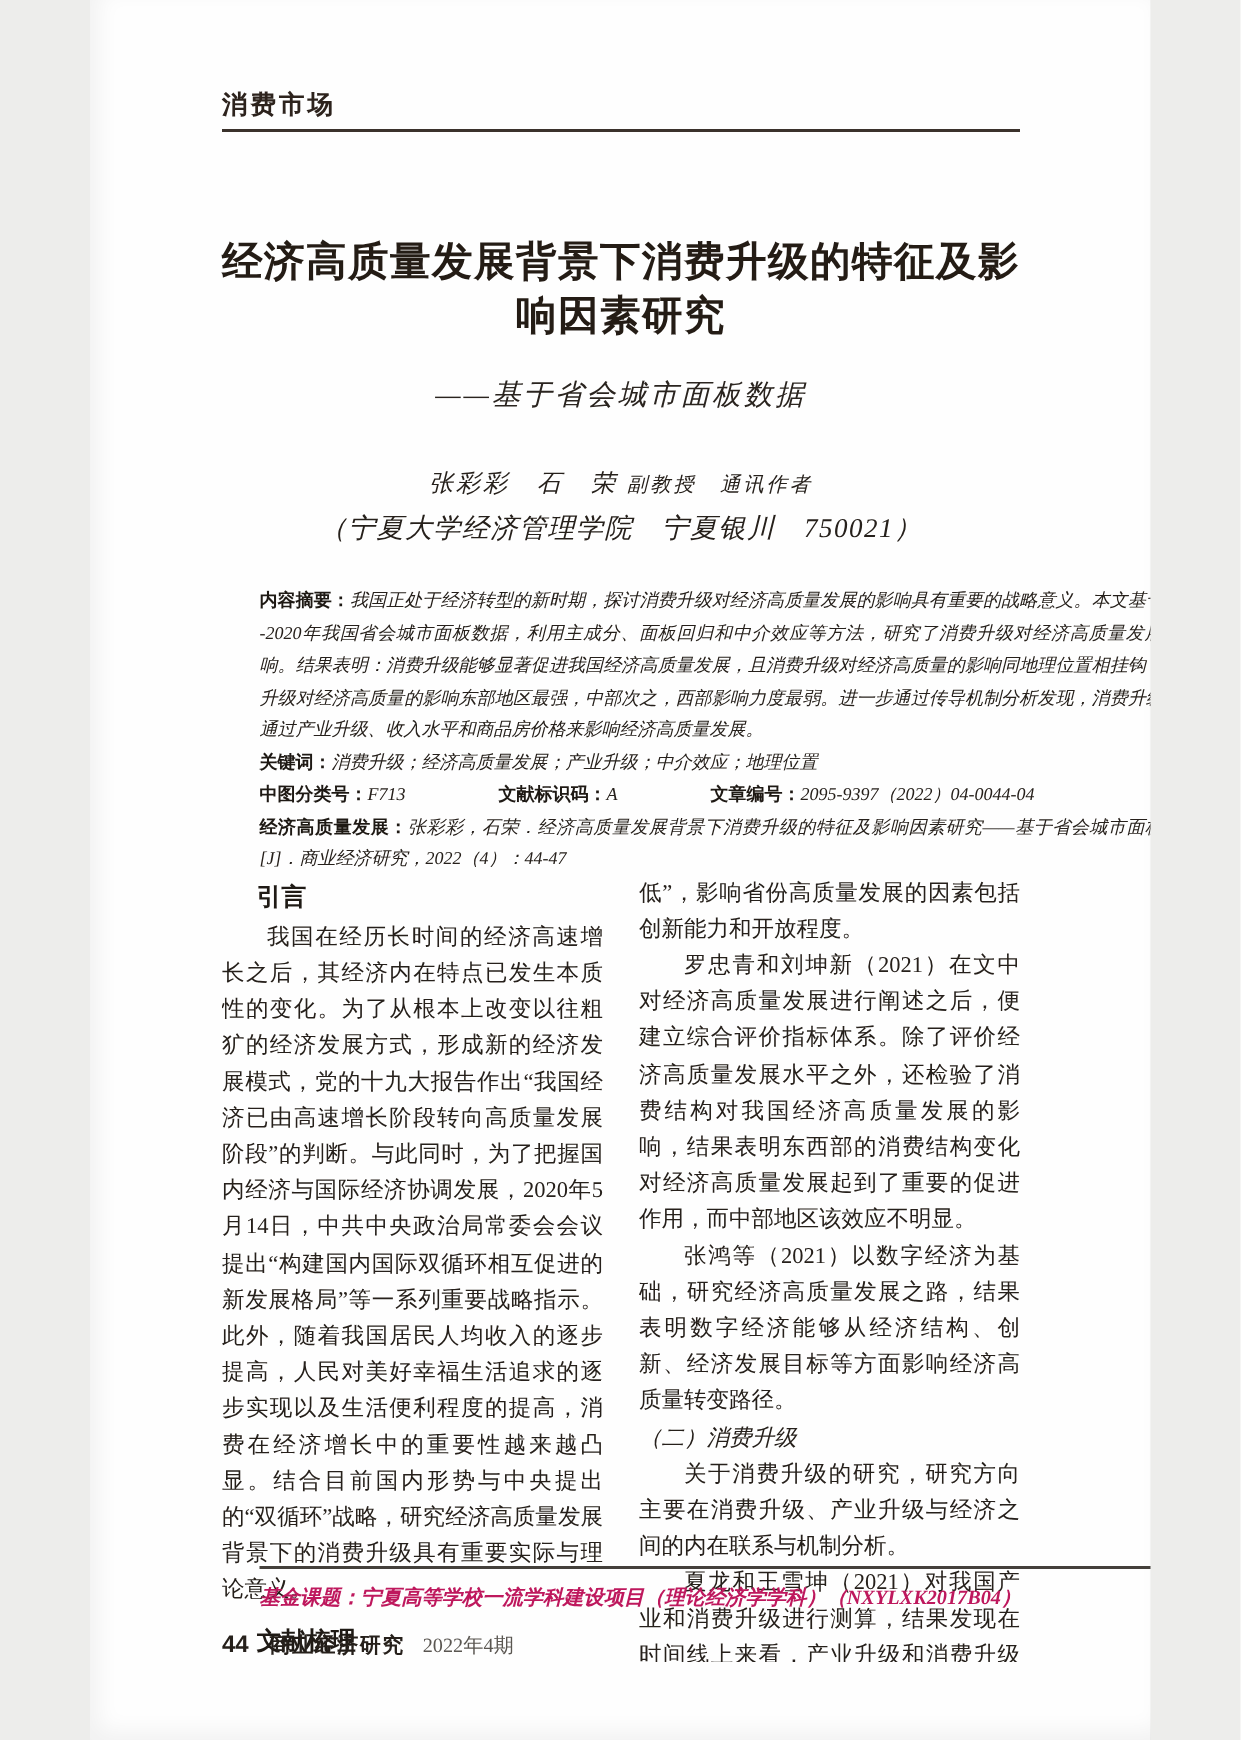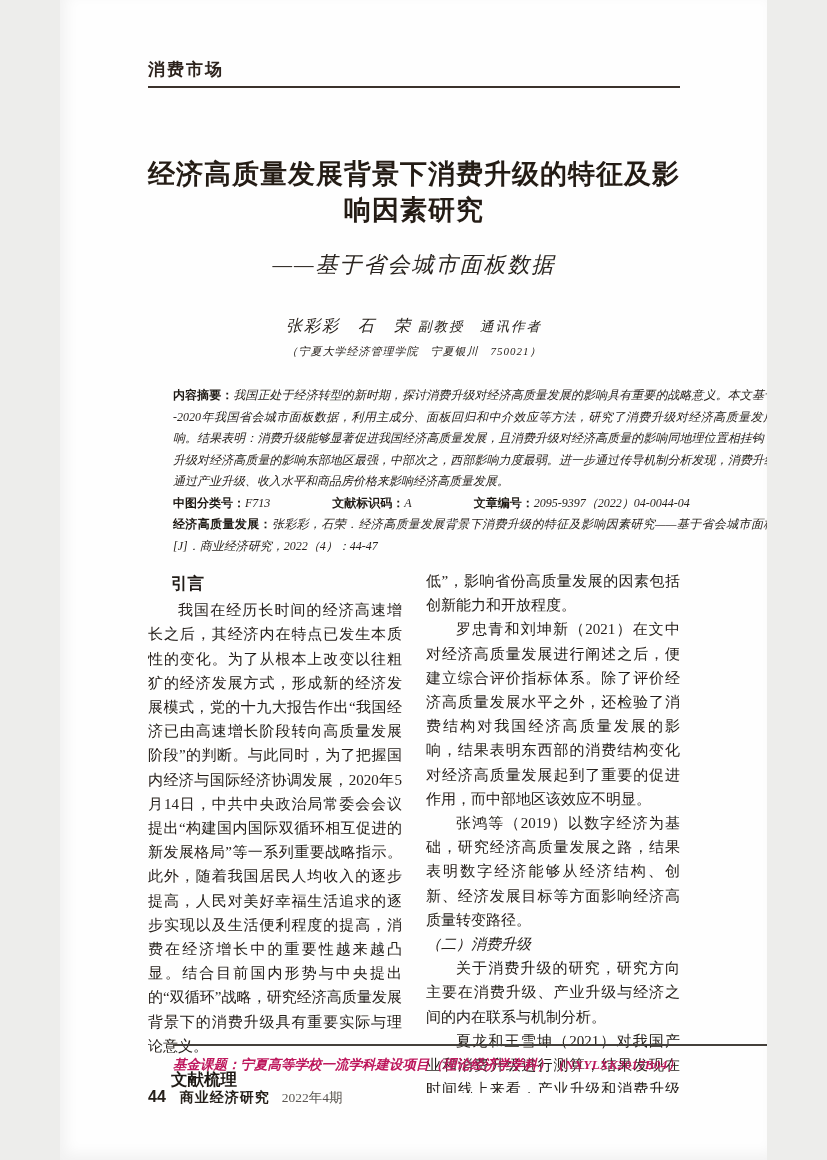--- a/index.html
+++ b/index.html
@@ -41,37 +41,37 @@
     font-weight: bold;
     font-size: 27px;
     letter-spacing: 1px;
     color: #241c15;
   }
   .title-sub {
     margin: 22px 0 0 0;
     text-align: center;
     font-style: italic;
     font-weight: normal;
-    font-size: 22px;
+    font-size: 19px;
     letter-spacing: 2px;
     color: #2a241f;
   }
   .authors {
     margin-top: 36px;
     text-align: center;
     font-style: italic;
     font-size: 16px;
     letter-spacing: 2px;
   }
   .authors .roles { font-size: 13.5px; letter-spacing: 2px; }
   .affiliation {
     margin-top: 7px;
     text-align: center;
     font-style: italic;
-    font-size: 11px;
+    font-size: 18px;
     letter-spacing: 1px;
   }
   
   .abstract {
     margin: 26px 0 0 25px;
     width: 627px;
     font-size: 12px;
     line-height: 21.5px;
     text-align: justify;
     word-break: break-all;
@@ -84,21 +84,21 @@
     color: #1e1914;
   }
   .kai { font-style: italic; }
   .meta-row { display: flex; gap: 0; }
   .meta-row .meta-item { flex: 0 0 auto; }
   .meta-row .meta-item + .meta-item { margin-left: 62px; }
   
   .columns {
     display: flex;
     gap: 24px;
-    margin-top: 12px;
+    margin-top: 0;
     height: 524px;
     overflow: hidden;
   }
   .col {
     width: 314px;
     font-size: 15px;
     line-height: 24.2px;
     text-align: justify;
     word-break: break-all;
   }
@@ -172,41 +172,42 @@
   <h2 class="title-sub">——基于省会城市面板数据</h2>
 
   <div class="authors">
     <span>张彩彩　石　荣</span>
     <span class="roles">副教授　通讯作者</span>
   </div>
   <div class="affiliation">（宁夏大学经济管理学院　宁夏银川　750021）</div>
 
   <section class="abstract">
     <p><b>内容摘要：</b><span class="kai">我国正处于经济转型的新时期，探讨消费升级对经济高质量发展的影响具有重要的战略意义。本文基于2015-2020年我国省会城市面板数据，利用主成分、面板回归和中介效应等方法，研究了消费升级对经济高质量发展的影响。结果表明：消费升级能够显著促进我国经济高质量发展，且消费升级对经济高质量的影响同地理位置相挂钩，消费升级对经济高质量的影响东部地区最强，中部次之，西部影响力度最弱。进一步通过传导机制分析发现，消费升级能够通过产业升级、收入水平和商品房价格来影响经济高质量发展。</span></p>
+    <p><b>关键词：</b><span class="kai">消费升级；经济高质量发展；产业升级；中介效应；地理位置</span></p>
     <p class="meta-row">
       <span class="meta-item"><b>中图分类号：</b><span class="kai">F713</span></span>
       <span class="meta-item"><b>文献标识码：</b><span class="kai">A</span></span>
       <span class="meta-item"><b>文章编号：</b><span class="kai">2095-9397（2022）04-0044-04</span></span>
     </p>
     <p><b>经济高质量发展：</b><span class="kai">张彩彩，石荣．经济高质量发展背景下消费升级的特征及影响因素研究——基于省会城市面板数据[J]．商业经济研究，2022（4）：44-47</span></p>
   </section>
 
   <main class="columns">
     <div class="col">
       <h3>引言</h3>
       <p>我国在经历长时间的经济高速增长之后，其经济内在特点已发生本质性的变化。为了从根本上改变以往粗犷的经济发展方式，形成新的经济发展模式，党的十九大报告作出“我国经济已由高速增长阶段转向高质量发展阶段”的判断。与此同时，为了把握国内经济与国际经济协调发展，2020年5月14日，中共中央政治局常委会会议提出“构建国内国际双循环相互促进的新发展格局”等一系列重要战略指示。此外，随着我国居民人均收入的逐步提高，人民对美好幸福生活追求的逐步实现以及生活便利程度的提高，消费在经济增长中的重要性越来越凸显。结合目前国内形势与中央提出的“双循环”战略，研究经济高质量发展背景下的消费升级具有重要实际与理论意义。</p>
       <h3 class="spaced">文献梳理</h3>
       <p class="sub no-indent">（一）经济高质量发展</p>
       <p>关于经济高质量发展的研究主要集中在构建其相关指标以及影响经济高质量发展的因素研究。</p>
 
     </div>
     <div class="col">
       <p class="no-indent">低”，影响省份高质量发展的因素包括创新能力和开放程度。</p>
       <p>罗忠青和刘坤新（2021）在文中对经济高质量发展进行阐述之后，便建立综合评价指标体系。除了评价经济高质量发展水平之外，还检验了消费结构对我国经济高质量发展的影响，结果表明东西部的消费结构变化对经济高质量发展起到了重要的促进作用，而中部地区该效应不明显。</p>
-      <p>张鸿等（2019）以数字经济为基础，研究经济高质量发展之路，结果表明数字经济能够从经济结构、创新、经济发展目标等方面影响经济高质量转变路径。</p>
+      <p>张鸿等（2021）以数字经济为基础，研究经济高质量发展之路，结果表明数字经济能够从经济结构、创新、经济发展目标等方面影响经济高质量转变路径。</p>
       <p class="sub no-indent">（二）消费升级</p>
       <p>关于消费升级的研究，研究方向主要在消费升级、产业升级与经济之间的内在联系与机制分析。</p>
       <p>夏龙和王雪坤（2021）对我国产业和消费升级进行测算，结果发现在时间线上来看，产业升级和消费升级其耦合度处于轻微失调状态；从空间上来看，耦合程度呈现东高西低的现象。实证结果显示影响消费升级和产业升级耦合度的影响因素分别是经济开放、科技创新、投资水平等。</p>
 
     </div>
   </main>
 
   <div class="foot-rule"></div>
   <div class="funding"><span>基金课题：宁夏高等学校一流学科建设项目（理论经济学学科）（NXYLXK2017B04）</span></div>
   <div class="page-footer">

